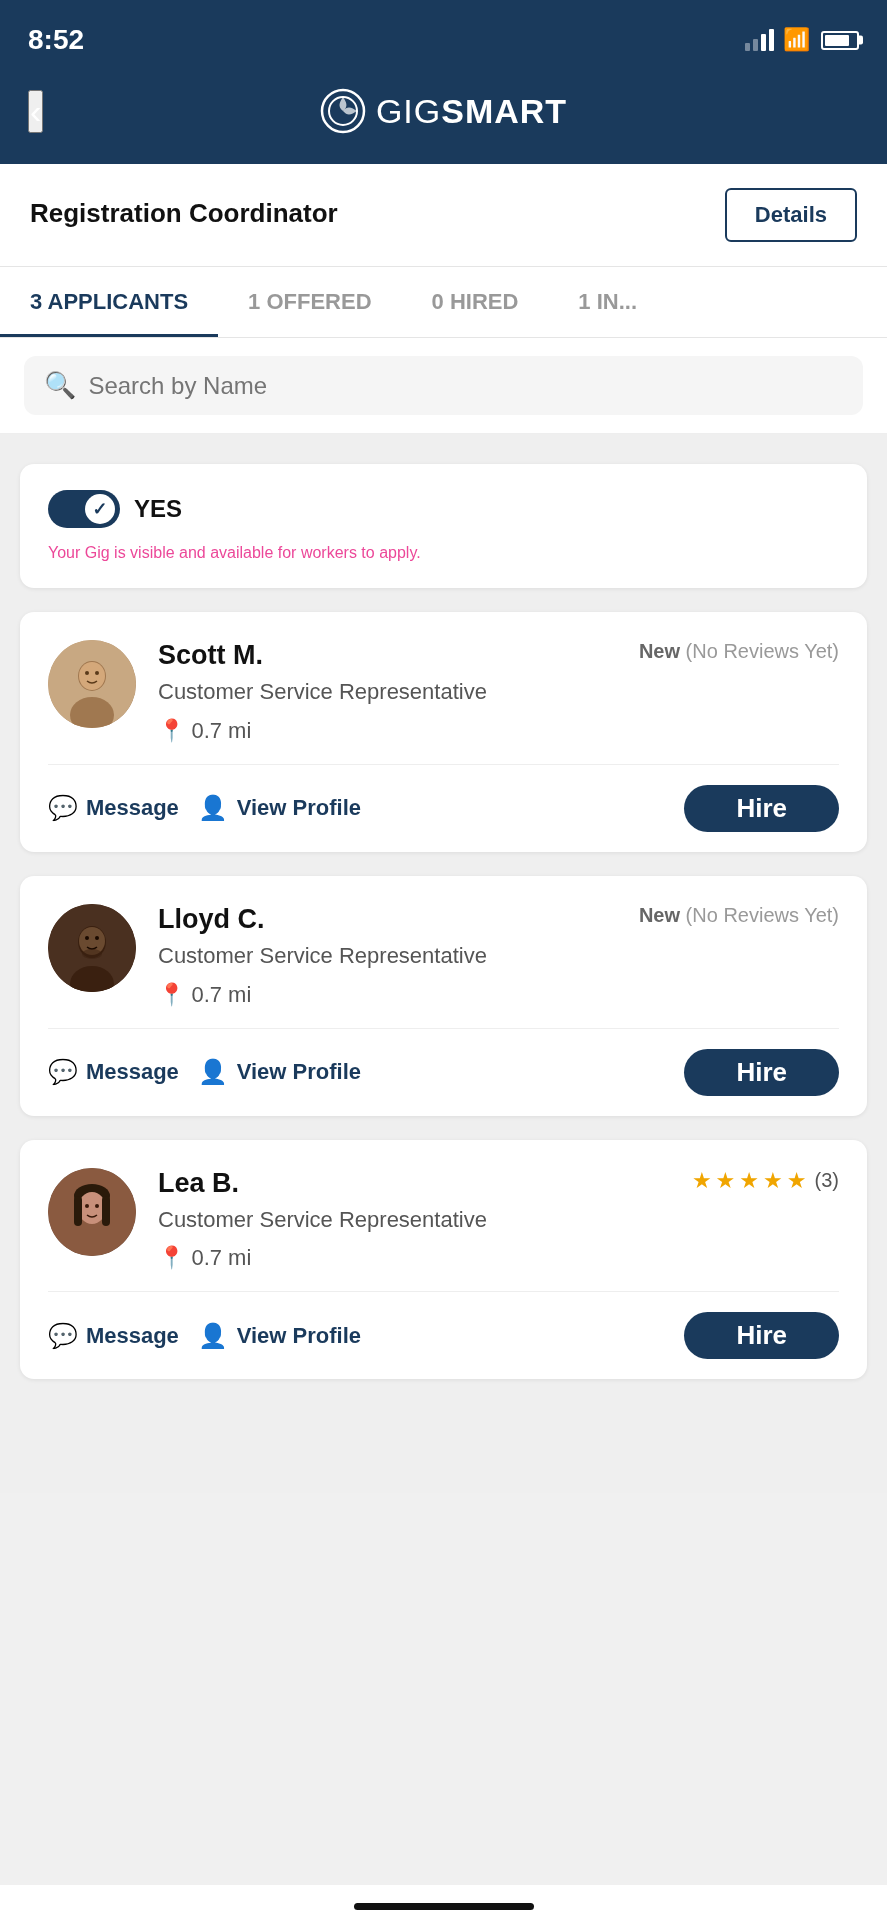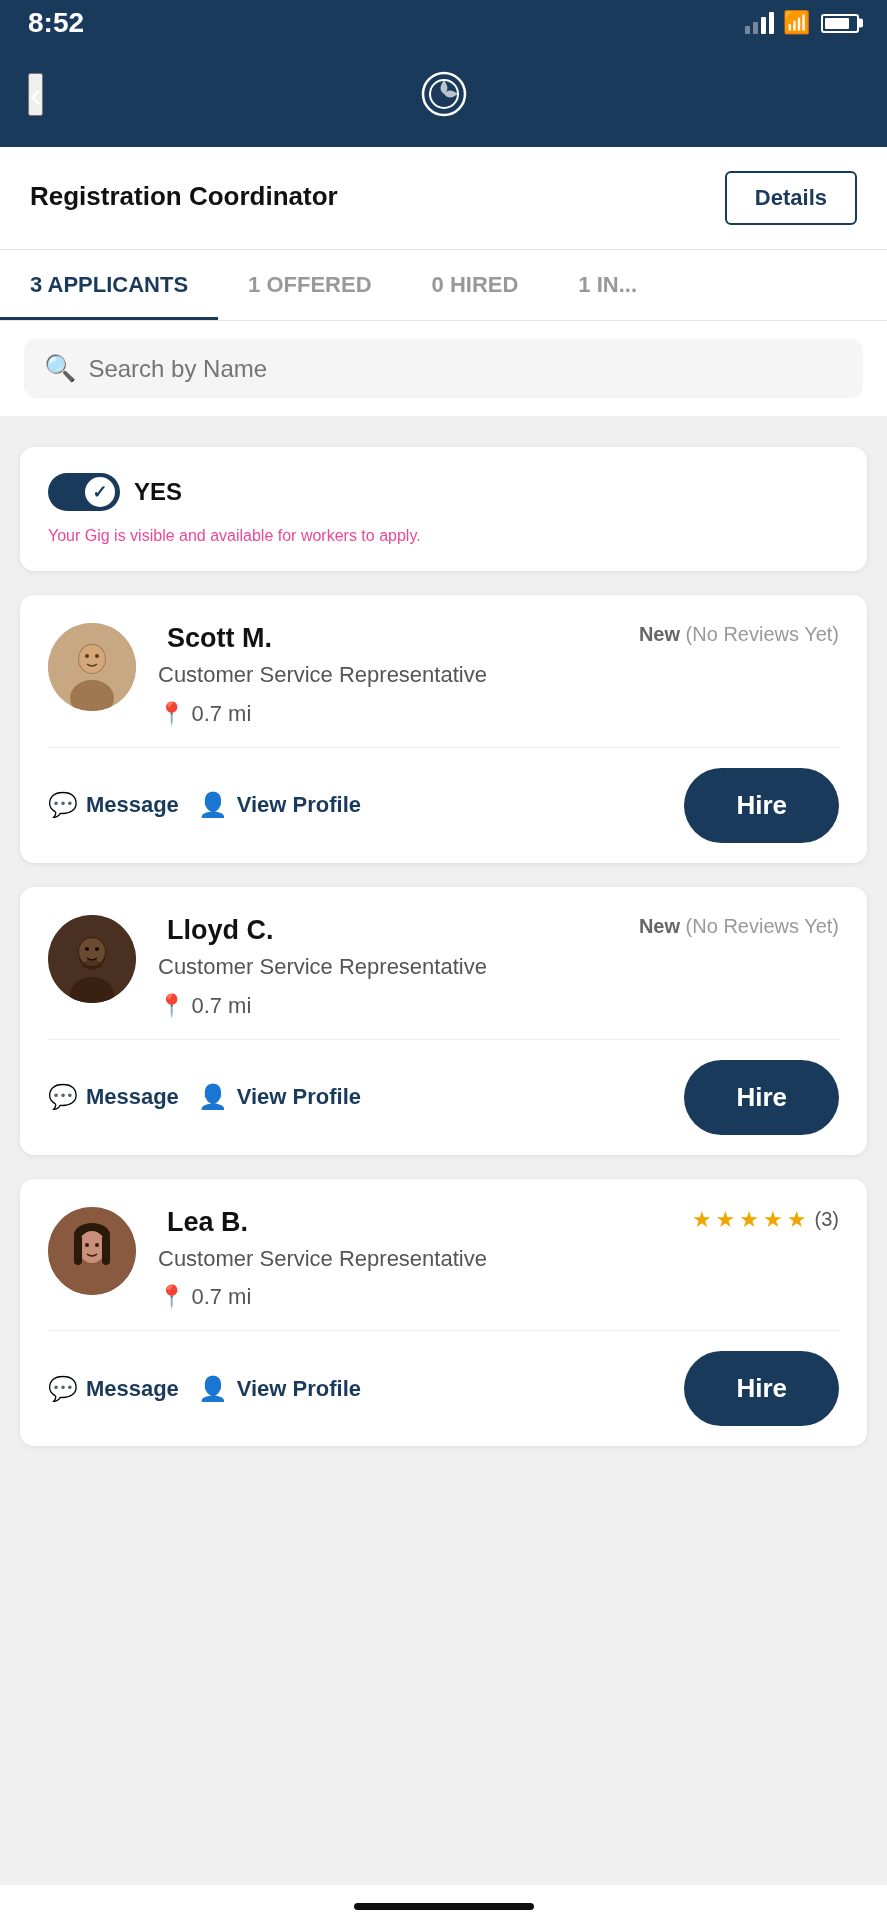--- a/index.html
+++ b/index.html
@@ -11,21 +11,21 @@
       min-height: 1920px;
       overflow-x: hidden;
     }
 
     
     .status-bar {
       background: #1a3a5c;
       display: flex;
       justify-content: space-between;
       align-items: center;
-      padding: 7px 28px 12px 28px;
+      padding: 24px 28px 12px 28px;
       color: white;
     }
     .status-time {
       font-size: 28px;
       font-weight: 600;
     }
     .status-icons {
       display: flex;
       align-items: center;
       gap: 10px;
@@ -312,21 +312,20 @@
     .applicant-name-row {
       display: flex;
       justify-content: space-between;
       align-items: flex-start;
       margin-bottom: 6px;
     }
     .applicant-name {
       font-size: 27px;
       font-weight: 700;
       color: #111;
-      margin-left: 9px;
     }
     .applicant-status {
       font-size: 20px;
       color: #999;
     }
     .applicant-status .status-highlight {
       font-weight: 600;
       color: #666;
     }
     .applicant-role {
@@ -384,21 +383,21 @@
     }
     .action-icon {
       font-size: 24px;
     }
     .hire-btn {
       margin-left: auto;
       background: #1a3a5c;
       color: white;
       border: none;
       border-radius: 40px;
-      padding: 22px 52px;
+      padding: 8px 52px;
       font-size: 26px;
       font-weight: 600;
       cursor: pointer;
     }
 
     
     .home-indicator {
       background: white;
       display: flex;
       justify-content: center;
@@ -437,20 +436,21 @@
 <div class="header">
   <button class="back-btn">‹</button>
   <div class="logo">
 
     <svg class="logo-icon" viewBox="0 0 46 46" fill="none" xmlns="http://www.w3.org/2000/svg">
       <circle cx="23" cy="23" r="21" stroke="white" stroke-width="2.5" fill="none"></circle>
       <circle cx="23" cy="23" r="14" stroke="white" stroke-width="2" fill="none"></circle>
       <path d="M23 9 C26 14 29 18 23 23 C17 18 20 14 23 9Z" fill="white" opacity="0.7"></path>
       <path d="M37 23 C32 26 28 29 23 23 C28 17 32 20 37 23Z" fill="white" opacity="0.7"></path>
     </svg>
+    <span class="logo-text"><span>GIG</span><span style="font-weight:700;">SMART</span></span>
   </div>
 </div>
 
 <div class="job-info-bar">
   <div>
     <div class="job-title">Registration Coordinator</div>
   </div>
   <button class="details-btn">Details</button>
 </div>
 

